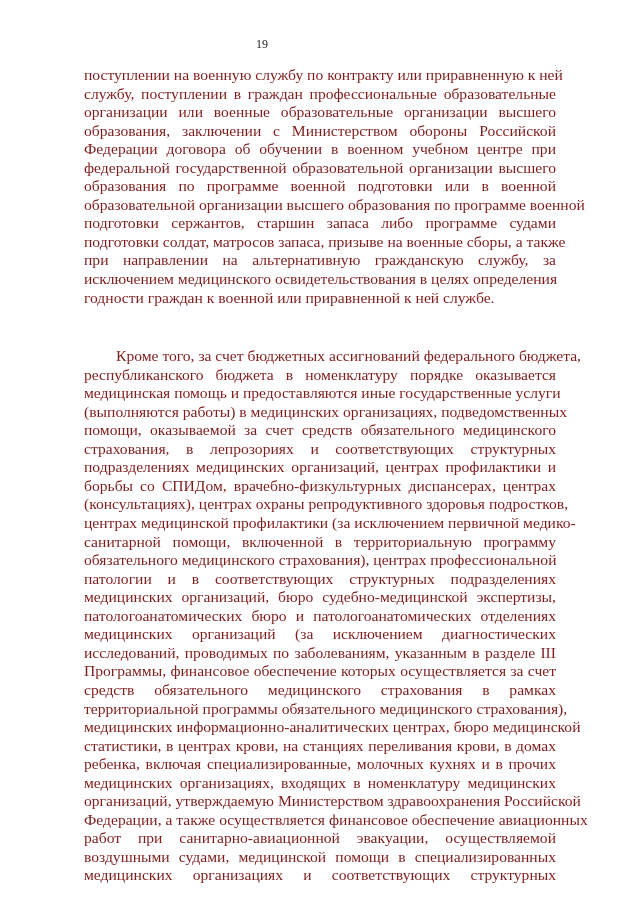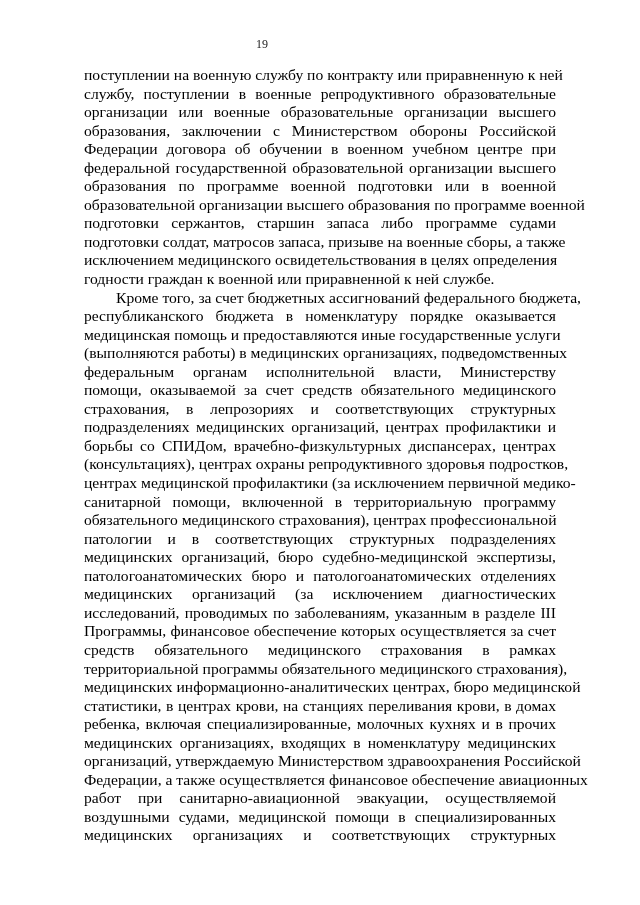--- a/index.html
+++ b/index.html
@@ -3,52 +3,52 @@
 <meta charset="utf-8">
 <style>
   html, body { margin: 0; padding: 0; background: #ffffff; }
   body { width: 640px; height: 905px; position: relative; overflow: hidden; }
   .page-number {
     position: absolute; top: 37px; left: 0; width: 524px; text-align: center;
     font-family: "Liberation Serif", serif; font-size: 12px; color: #222;
   }
   .body-text {
     position: absolute; top: 66px; left: 84px; width: 472px;
-    font-family: "Liberation Serif", serif; font-size: 15.6px; color: #000000;
+    font-family: "Liberation Serif", serif; font-size: 15.6px; color: #7f1d1d;
   }
   .line {
     height: 18.55px; line-height: 18.55px; white-space: nowrap;
     text-align: justify; text-align-last: justify;
   }
   .line.last { text-align-last: left; }
-  .line.indent { padding-left: 32px; }
+  .line.indent { padding-left: 32px; margin-top: 40px; }
 </style>
 </head>
 <body>
 
 <div class="page-number">19</div>
 
 <div class="body-text" id="body-text">
     <div class="line">поступлении на военную службу по контракту или приравненную к ней</div>
-    <div class="line">службу, поступлении в военные репродуктивного образовательные</div>
+    <div class="line">службу, поступлении в граждан профессиональные образовательные</div>
     <div class="line">организации или военные образовательные организации высшего</div>
     <div class="line">образования, заключении с Министерством обороны Российской</div>
     <div class="line">Федерации договора об обучении в военном учебном центре при</div>
     <div class="line">федеральной государственной образовательной организации высшего</div>
     <div class="line">образования по программе военной подготовки или в военной</div>
     <div class="line">образовательной организации высшего образования по программе военной</div>
     <div class="line">подготовки сержантов, старшин запаса либо программе судами</div>
     <div class="line">подготовки солдат, матросов запаса, призыве на военные сборы, а также</div>
+    <div class="line">при направлении на альтернативную гражданскую службу, за</div>
     <div class="line">исключением медицинского освидетельствования в целях определения</div>
     <div class="line last">годности граждан к военной или приравненной к ней службе.</div>
     <div class="line indent">Кроме того, за счет бюджетных ассигнований федерального бюджета,</div>
     <div class="line">республиканского бюджета в номенклатуру порядке оказывается</div>
     <div class="line">медицинская помощь и предоставляются иные государственные услуги</div>
     <div class="line">(выполняются работы) в медицинских организациях, подведомственных</div>
-    <div class="line">федеральным органам исполнительной власти, Министерству</div>
     <div class="line">помощи, оказываемой за счет средств обязательного медицинского</div>
     <div class="line">страхования, в лепрозориях и соответствующих структурных</div>
     <div class="line">подразделениях медицинских организаций, центрах профилактики и</div>
     <div class="line">борьбы со СПИДом, врачебно-физкультурных диспансерах, центрах</div>
     <div class="line">(консультациях), центрах охраны репродуктивного здоровья подростков,</div>
     <div class="line">центрах медицинской профилактики (за исключением первичной медико-</div>
     <div class="line">санитарной помощи, включенной в территориальную программу</div>
     <div class="line">обязательного медицинского страхования), центрах профессиональной</div>
     <div class="line">патологии и в соответствующих структурных подразделениях</div>
     <div class="line">медицинских организаций, бюро судебно-медицинской экспертизы,</div>

